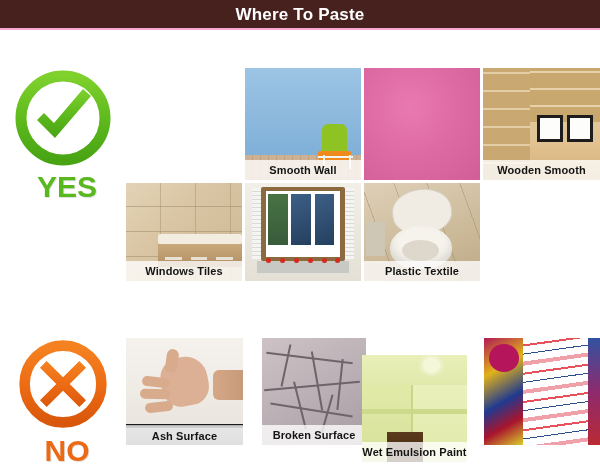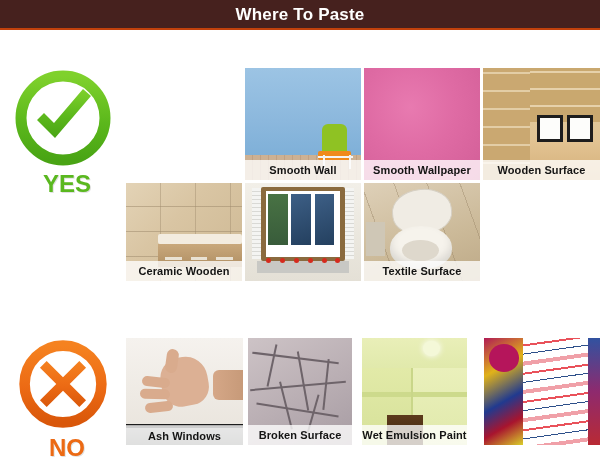--- a/index.html
+++ b/index.html
@@ -16,21 +16,21 @@
     width: 600px; height: 472px;
     background: #ffffff;
   }
 
   
   #header {
     position: absolute;
     left: 0; top: 0;
     width: 600px; height: 30px;
     background: #46211e;
-    border-bottom: 2px solid #c2410c;
+    border-bottom: 2px solid #f9a8d4;
     display: flex;
     align-items: center;
     justify-content: center;
   }
   #header-title {
     color: #ffffff;
     font-size: 17px;
     font-weight: bold;
     letter-spacing: 0.2px;
     line-height: 1;
@@ -44,21 +44,21 @@
     flex-direction: column;
     align-items: center;
   }
   #verdict-yes { left: 0px; top: 66px; }
   #verdict-no  { left: 0px; top: 336px; }
 
   .verdict-icon { width: 104px; height: 104px; display: block; }
   #verdict-no .verdict-icon { width: 96px; height: 96px; }
 
   .verdict-label {
-    font-size: 24px;
+    font-size: 30px;
     font-weight: bold;
     line-height: 1;
     margin-top: 2px;
     text-shadow: 1px 1px 0 rgba(0,0,0,0.12);
     margin-left: 8px;
   }
   #yes-label { color: #5ab81f; }
   #no-label  { color: #ec6a14; margin-top: 4px; }
 
   
@@ -239,46 +239,45 @@
       <div class="sw-leg l1"></div>
       <div class="sw-leg l2"></div>
     </div>
     <div class="tile-caption">Smooth Wall</div>
   </div>
 
   <div class="tile" style="left:364px; top:68px; width:116px; height:112px;">
     <div class="tile-photo scene">
       <div class="wp"></div>
     </div>
-    <div class="tile-caption">Smooth Wallpaper</div>
   </div>
 
   <div class="tile" style="left:483px; top:68px; width:117px; height:112px;">
     <div class="tile-photo scene">
       <div class="wd-bg"></div>
       <div class="wd-shelfcol"></div>
       <div class="wd-shelfrow"></div>
       <div class="wd-cab"></div>
       <div class="wd-frame f1"></div>
       <div class="wd-frame f2"></div>
     </div>
-    <div class="tile-caption">Wooden Surface</div>
+    <div class="tile-caption">Wooden Smooth</div>
   </div>
 
   <div class="tile" style="left:126px; top:183px; width:116px; height:98px;">
     <div class="tile-photo scene">
       <div class="ct-bg"></div>
       <div class="ct-grid"></div>
       <div class="ct-counter"></div>
       <div class="ct-cab"></div>
       <div class="ct-handle" style="left:34%"></div>
       <div class="ct-handle" style="left:56%"></div>
       <div class="ct-handle" style="left:78%"></div>
     </div>
-    <div class="tile-caption">Ceramic Wooden</div>
+    <div class="tile-caption">Windows Tiles</div>
   </div>
 
   <div class="tile" style="left:245px; top:183px; width:116px; height:98px;">
     <div class="tile-photo scene">
       <div class="wn-wall"></div>
       <div class="wn-shut sl"></div>
       <div class="wn-shut sr"></div>
       <div class="wn-trim"></div>
       <div class="wn-inner"></div>
       <div class="wn-green"></div>
@@ -296,55 +295,55 @@
 
   <div class="tile" style="left:364px; top:183px; width:116px; height:98px;">
     <div class="tile-photo scene">
       <div class="pl-bg"></div>
       <div class="pl-grout"></div>
       <div class="pl-bin"></div>
       <div class="pl-lid"></div>
       <div class="pl-bowl"></div>
       <div class="pl-hole"></div>
     </div>
-    <div class="tile-caption">Textile Surface</div>
+    <div class="tile-caption">Plastic Textile</div>
   </div>
 
 
   <div class="tile" style="left:126px; top:338px; width:117px; height:107px;">
     <div class="tile-photo scene">
       <div class="as-wall"></div>
       <div class="as-arm"></div>
       <div class="as-palm"></div>
       <div class="as-fing" style="left:14%; top:36%; width:24%; height:9%; transform:rotate(6deg);"></div>
       <div class="as-fing" style="left:12%; top:48%; width:26%; height:9%; transform:rotate(2deg);"></div>
       <div class="as-fing" style="left:16%; top:60%; width:24%; height:9%; transform:rotate(-6deg);"></div>
       <div class="as-fing" style="left:34%; top:10%; width:10%; height:22%; transform:rotate(8deg);"></div>
       <div class="as-darkline"></div>
       <div class="as-floor"></div>
     </div>
-    <div class="tile-caption dark-top">Ash Windows</div>
-  </div>
-
-  <div class="tile" style="left:248px; top:338px; width:104px; height:107px;">
+    <div class="tile-caption dark-top">Ash Surface</div>
+  </div>
+
+  <div class="tile" style="left:262px; top:338px; width:104px; height:107px;">
     <div class="tile-photo scene">
       <div class="bk-bg"></div>
       <div class="bk-crack" style="left:4%; top:18%; width:84%; height:2px; transform:rotate(7deg);"></div>
       <div class="bk-crack" style="left:2%; top:44%; width:92%; height:2px; transform:rotate(-5deg);"></div>
       <div class="bk-crack" style="left:8%; top:66%; width:80%; height:2px; transform:rotate(9deg);"></div>
       <div class="bk-crack" style="left:22%; top:6%; width:2px; height:40%; transform:rotate(12deg);"></div>
       <div class="bk-crack" style="left:52%; top:12%; width:2px; height:56%; transform:rotate(-10deg);"></div>
       <div class="bk-crack" style="left:74%; top:20%; width:2px; height:48%; transform:rotate(6deg);"></div>
       <div class="bk-crack" style="left:36%; top:40%; width:2px; height:46%; transform:rotate(-14deg);"></div>
       <div class="bk-crack" style="left:62%; top:52%; width:2px; height:38%; transform:rotate(16deg);"></div>
     </div>
     <div class="tile-caption">Broken Surface</div>
   </div>
 
-  <div class="tile" style="left:362px; top:338px; width:105px; height:107px;">
+  <div class="tile" style="left:362px; top:355px; width:105px; height:107px;">
     <div class="tile-photo scene">
       <div class="we-ceil"></div>
       <div class="we-lamp"></div>
       <div class="we-wallL"></div>
       <div class="we-wallR"></div>
       <div class="we-rail"></div>
       <div class="we-corner"></div>
       <div class="we-door"></div>
     </div>
     <div class="tile-caption">Wet Emulsion Paint</div>

